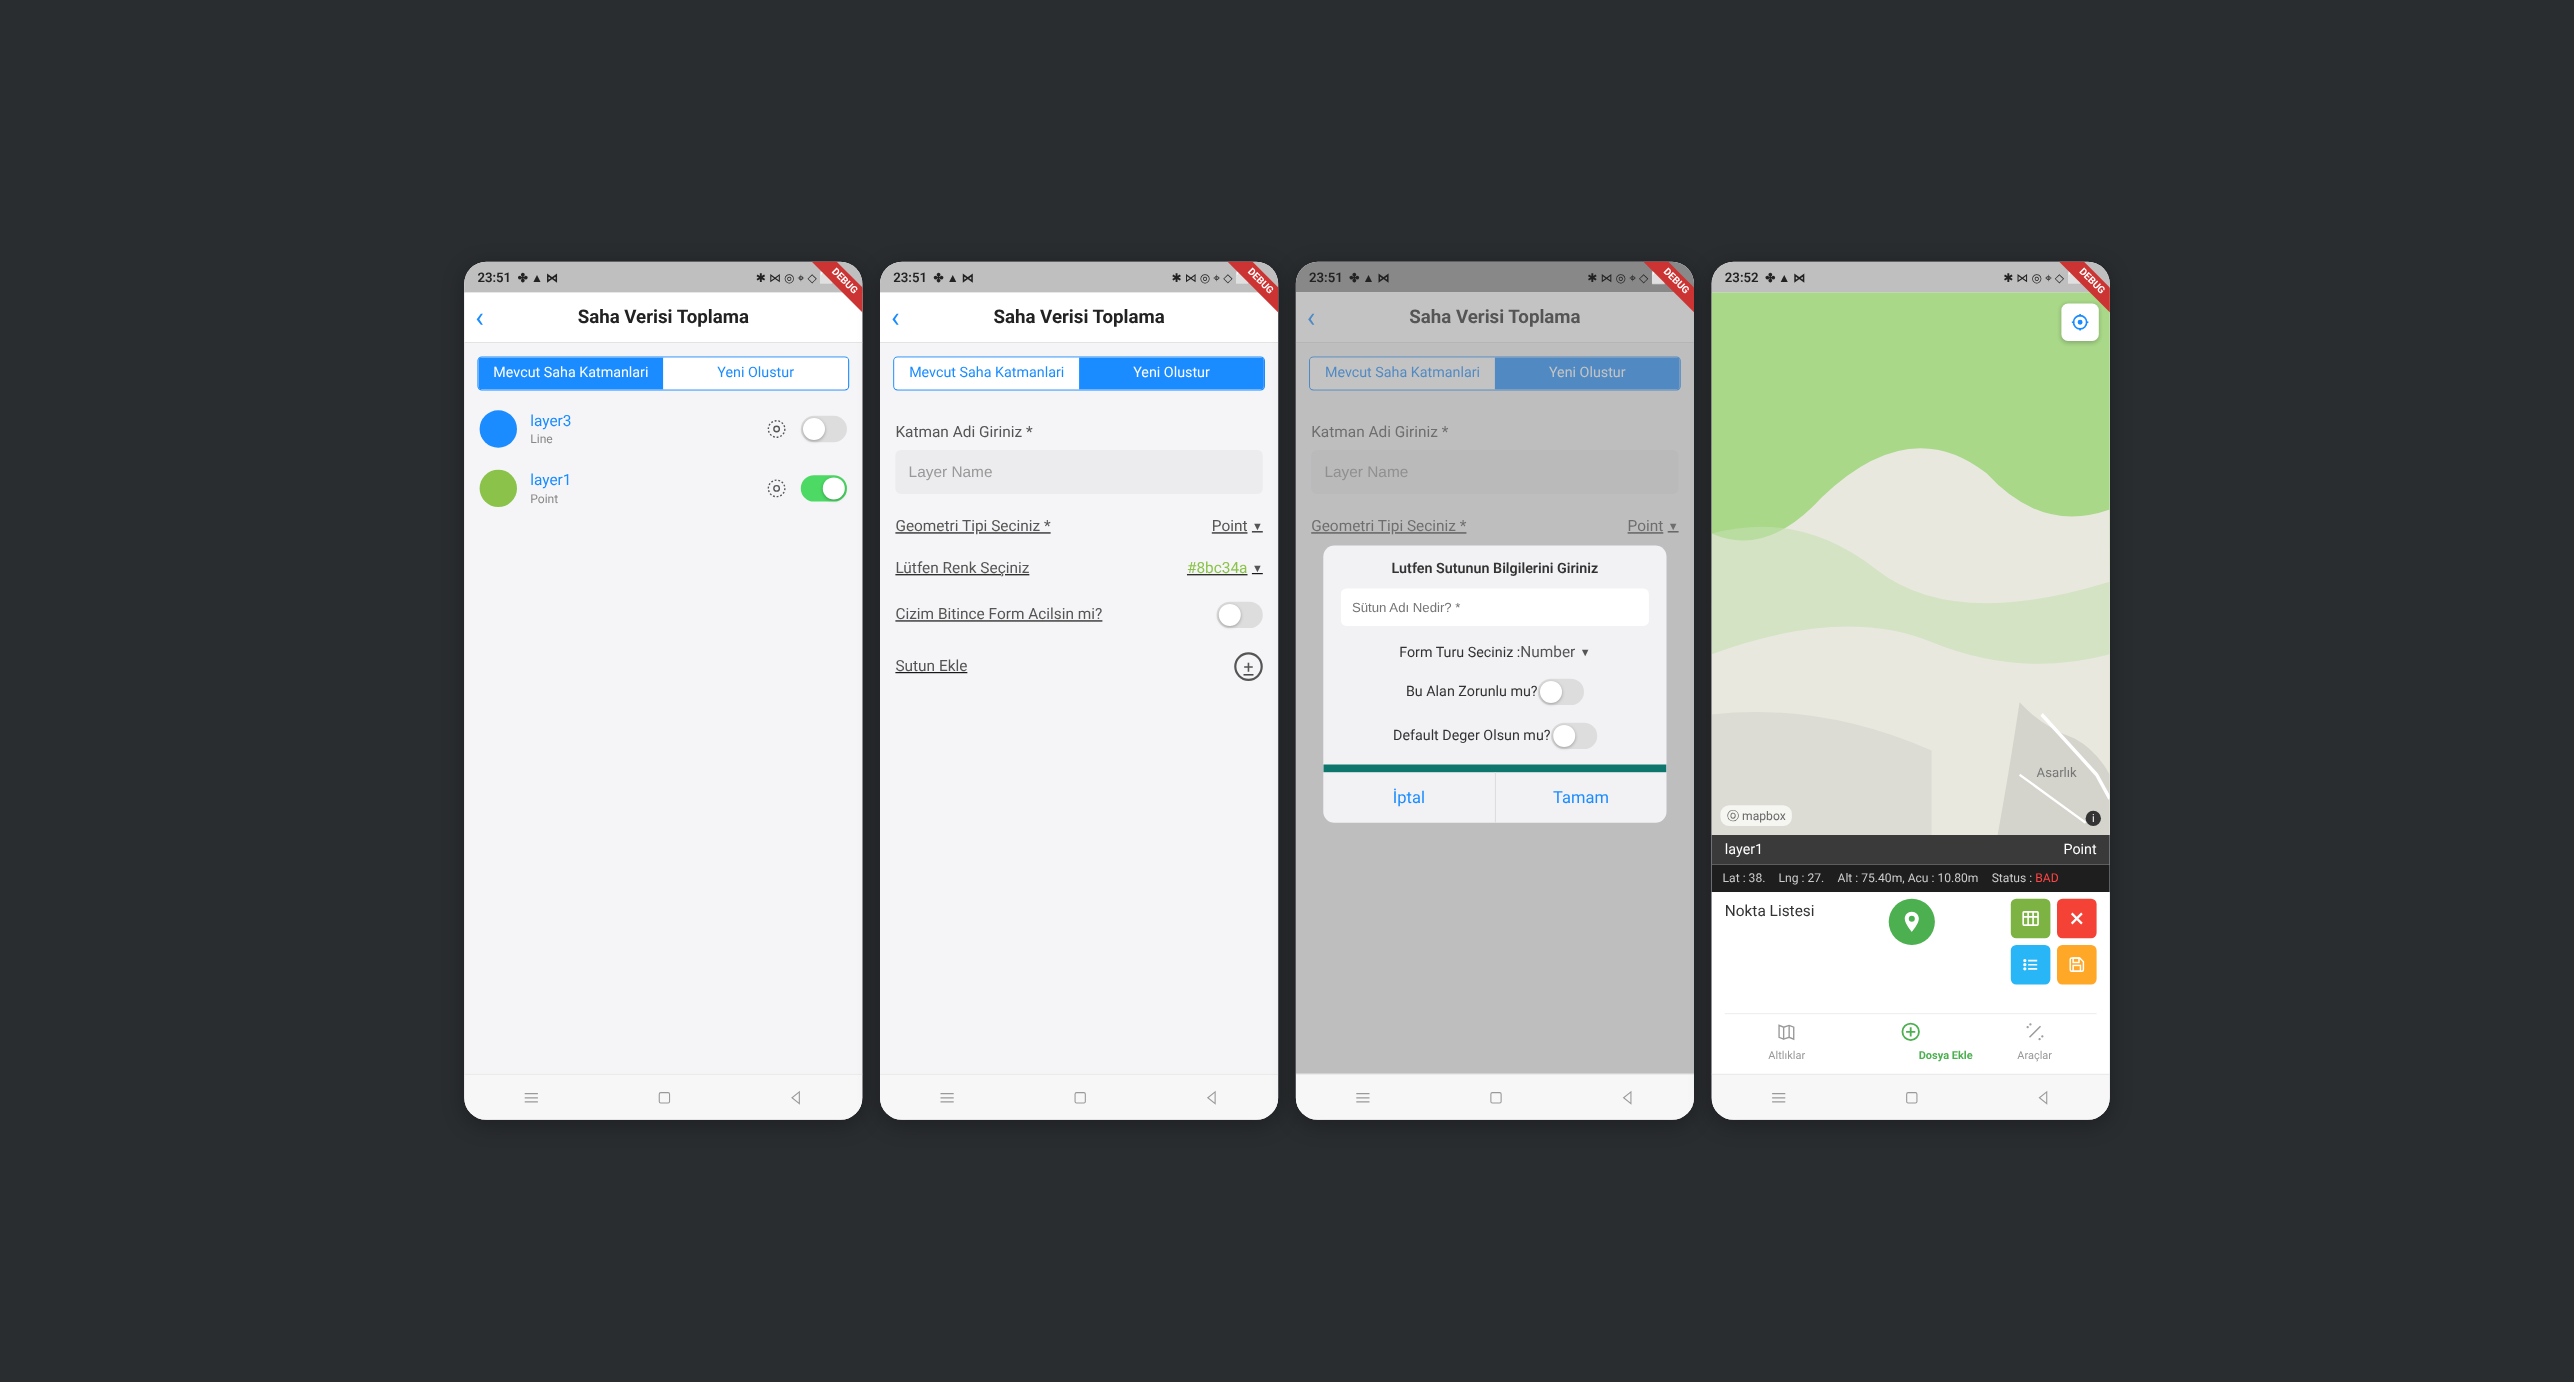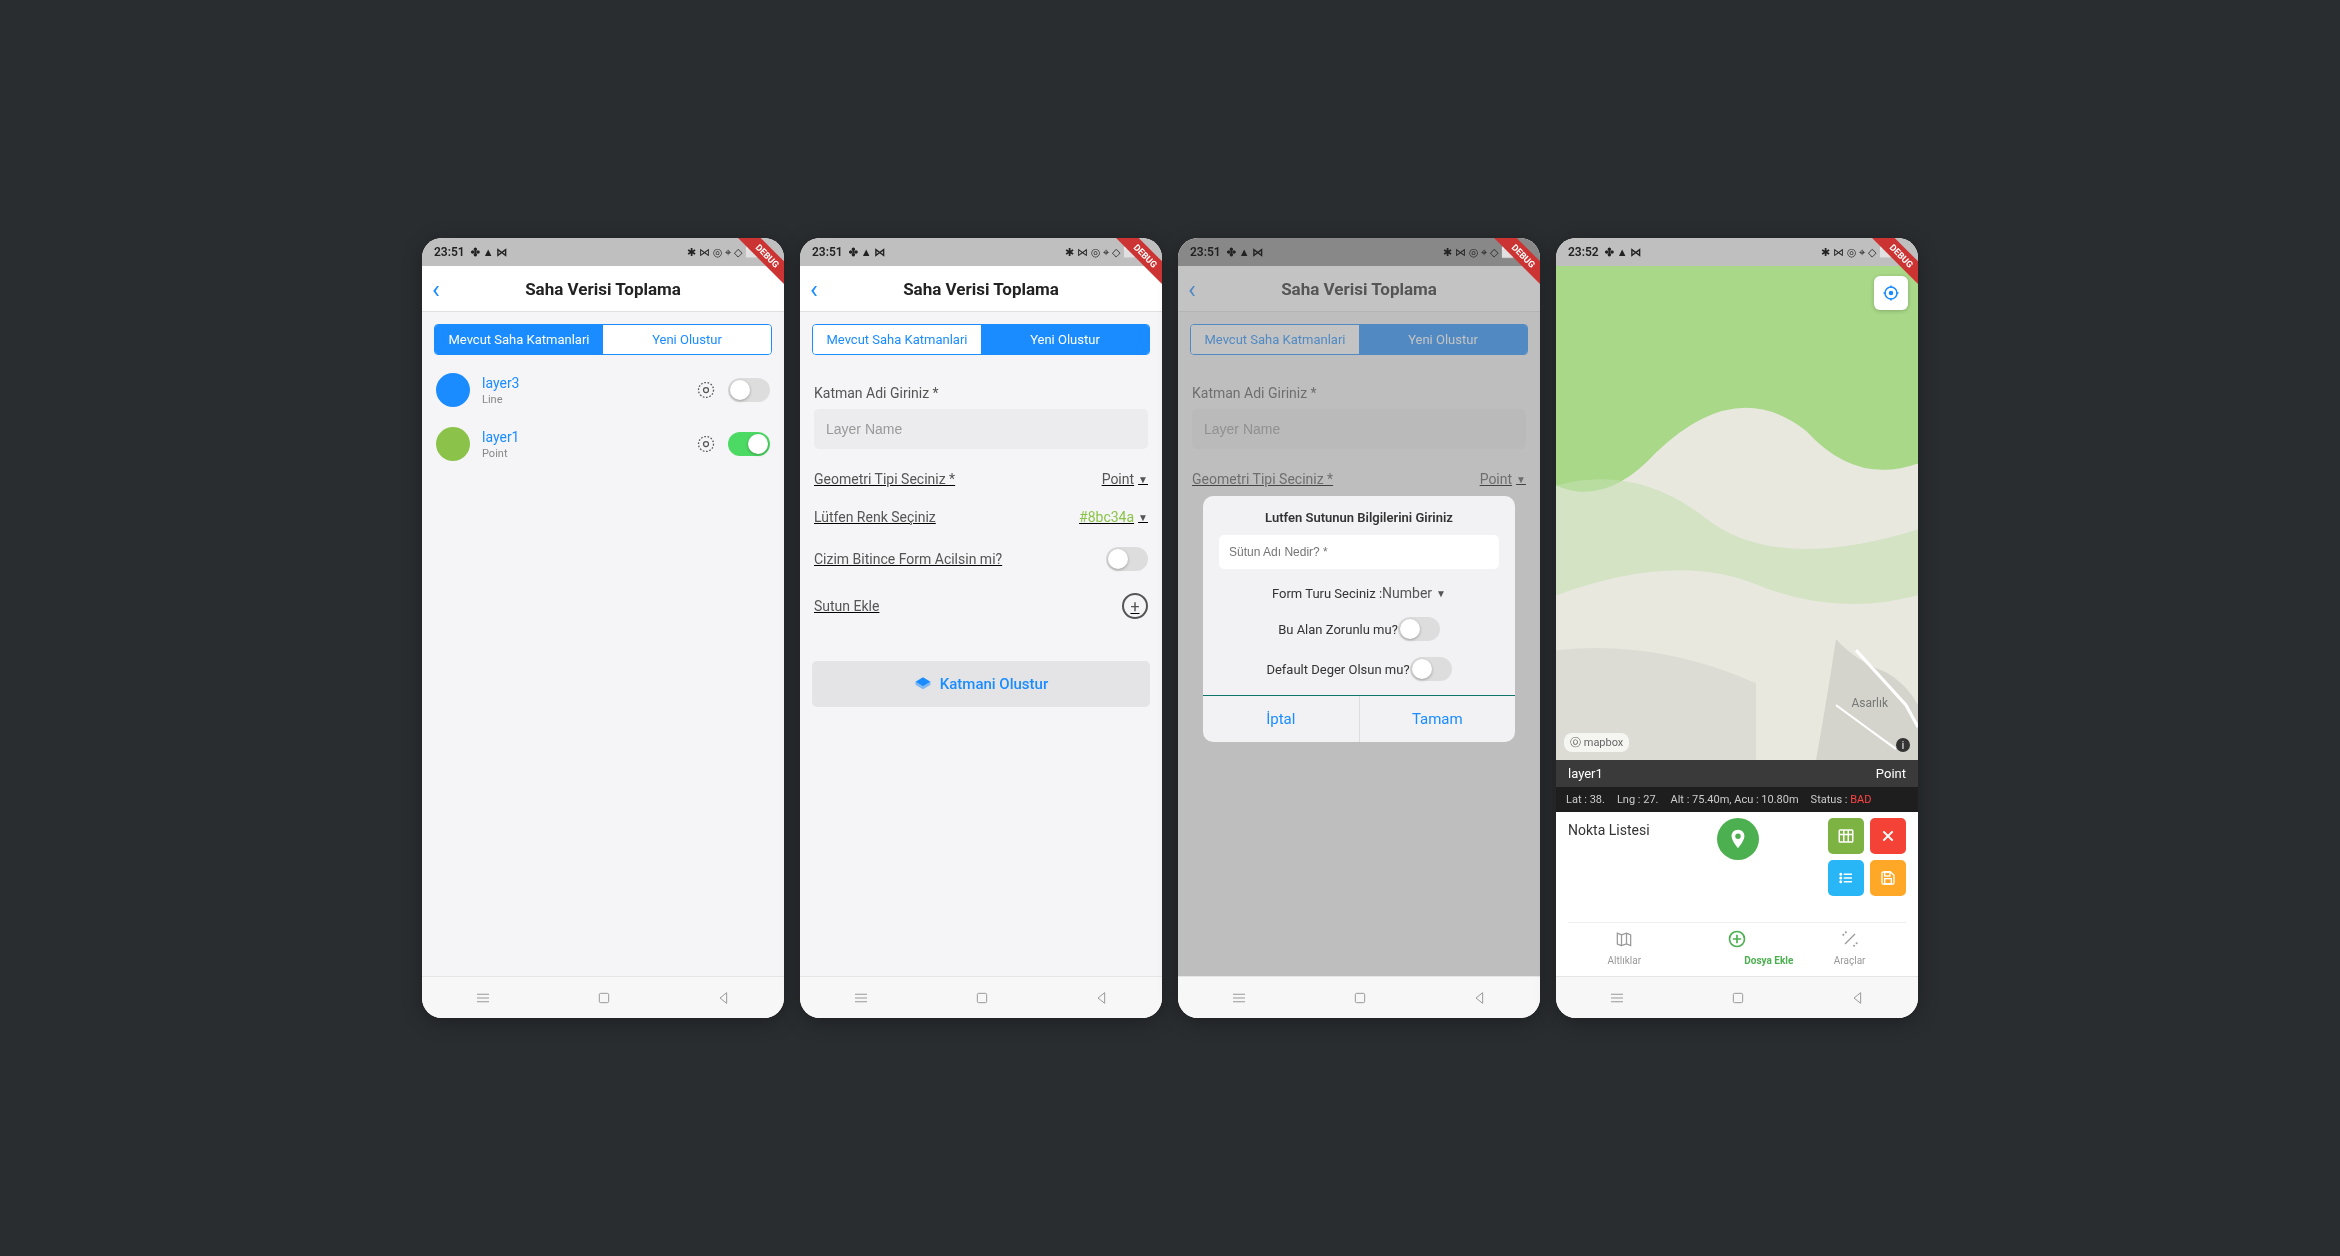--- a/index.html
+++ b/index.html
@@ -244,21 +244,21 @@
 .dialog-row {
   display: flex;
   justify-content: center;
   align-items: center;
   margin-top: 16px;
   font-size: 13px;
   color: #333;
 }
 .dialog-buttons {
   display: flex;
-  border-top: 1px solid #0f766e;
+  border-top: 7px solid #0f766e;
 }
 .dialog-buttons div {
   flex: 1;
   text-align: center;
   padding: 14px 0;
   color: #1a8cff;
   font-size: 15px;
   cursor: pointer;
 }
 .dialog-buttons div:first-child { border-right: 1px solid #ddd; }
@@ -500,27 +500,20 @@
       <div class="form-row">
         <div class="form-label" style="margin:0">Cizim Bitince Form Acilsin mi?</div>
         <div class="toggle">
               <div class="knob"></div>
             </div>
       </div>
       <div class="form-row">
         <div class="form-label" style="margin:0">Sutun Ekle</div>
         <div class="add-col-btn">+</div>
       </div>
-    </div>
-    <div class="create-btn">
-      <svg width="18" height="18" viewBox="0 0 24 24" fill="#1a8cff">
-            <path d="M12 3 L22 9 L12 15 L2 9 Z"></path>
-            <path d="M12 15 L22 9 L22 13 L12 19 L2 13 L2 9 Z" opacity="0.5"></path>
-          </svg>
-      <span>Katmani Olustur</span>
     </div>
   </div>
   <div class="navbar">
     <svg class="nav-icon" width="18" height="18" viewBox="0 0 24 24" fill="none" stroke="currentColor" stroke-width="1.5">
           <line x1="4" y1="7" x2="20" y2="7"></line>
           <line x1="4" y1="12" x2="20" y2="12"></line>
           <line x1="4" y1="17" x2="20" y2="17"></line>
         </svg>
     <svg class="nav-icon" width="16" height="16" viewBox="0 0 24 24" fill="none" stroke="currentColor" stroke-width="1.5">
           <rect x="5" y="5" width="14" height="14" rx="2"></rect>

